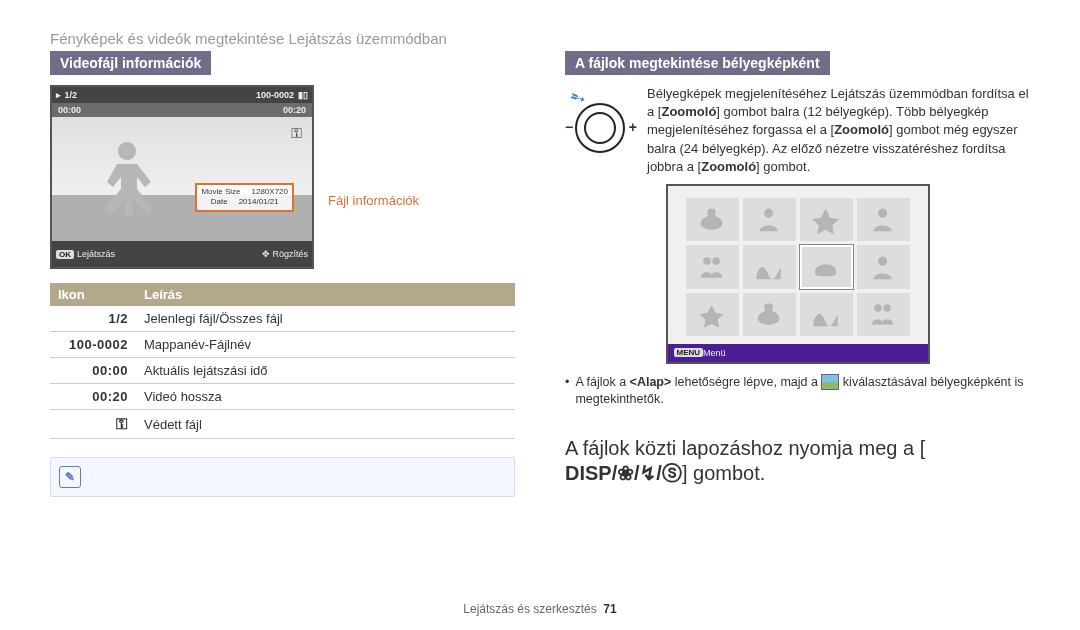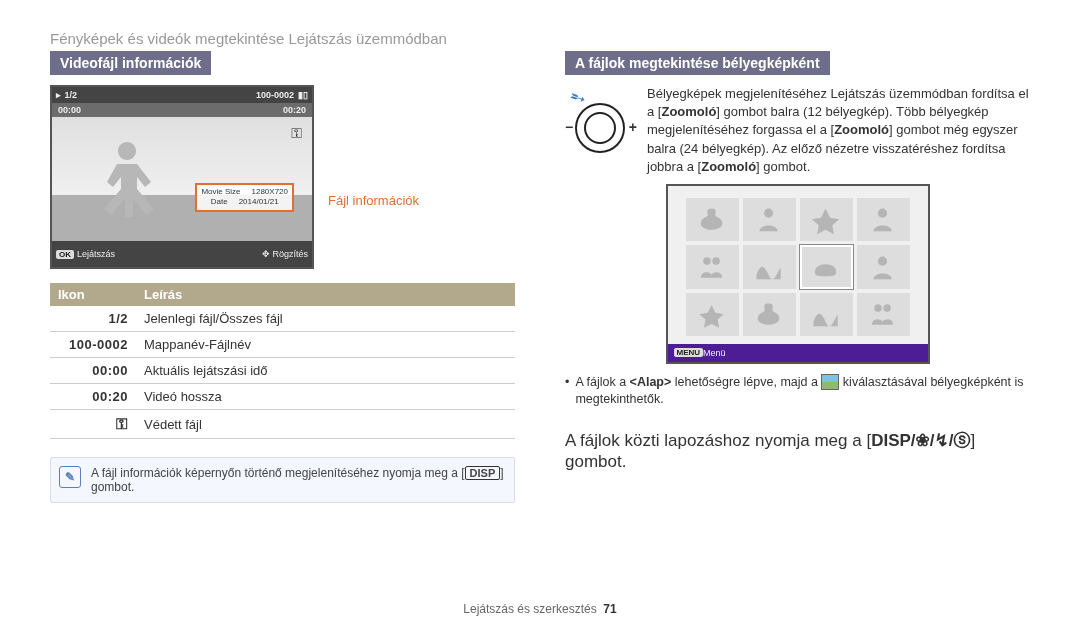--- a/index.html
+++ b/index.html
@@ -311,22 +311,22 @@
   .pic-icon {
     display:inline-block;
     width:16px; height:14px;
     background: linear-gradient(#7fc0e8 50%, #8fb870 50%);
     border:1px solid #666;
     vertical-align:middle;
     position:relative;
     top:-1px;
   }
   .nav-line {
-    font-size: 17px;
-    margin-top: 20px;
+    font-size: 20px;
+    margin-top: 28px;
   }
   .nav-badge {
     display:inline-block;
     font-family: Arial, sans-serif;
     font-weight: bold;
     letter-spacing: 0;
   }
   .footer {
     position:absolute;
     bottom: 14px;
@@ -423,24 +423,20 @@
             </tr>
           <tr>
               <td class="icon-cell" style="font-size:15px;">⚿</td>
               <td>Védett fájl</td>
             </tr>
         </tbody>
       </table>
 
       <div class="note-box">
         <div class="note-icon">✎</div>
-        <div>
-          <span>A fájl információk képernyőn történő megjelenítéséhez nyomja meg a </span>
-          [<span class="disp-badge">DISP</span>]<span> gombot.</span>
-        </div>
       </div>
     </div>
 
     <div class="col">
       <div class="section-header">A fájlok megtekintése bélyegképként</div>
 
       <div class="zoom-row">
         <div class="zoom-illus">
           <div class="arrow-curve">➴</div>
           <div class="dial">

